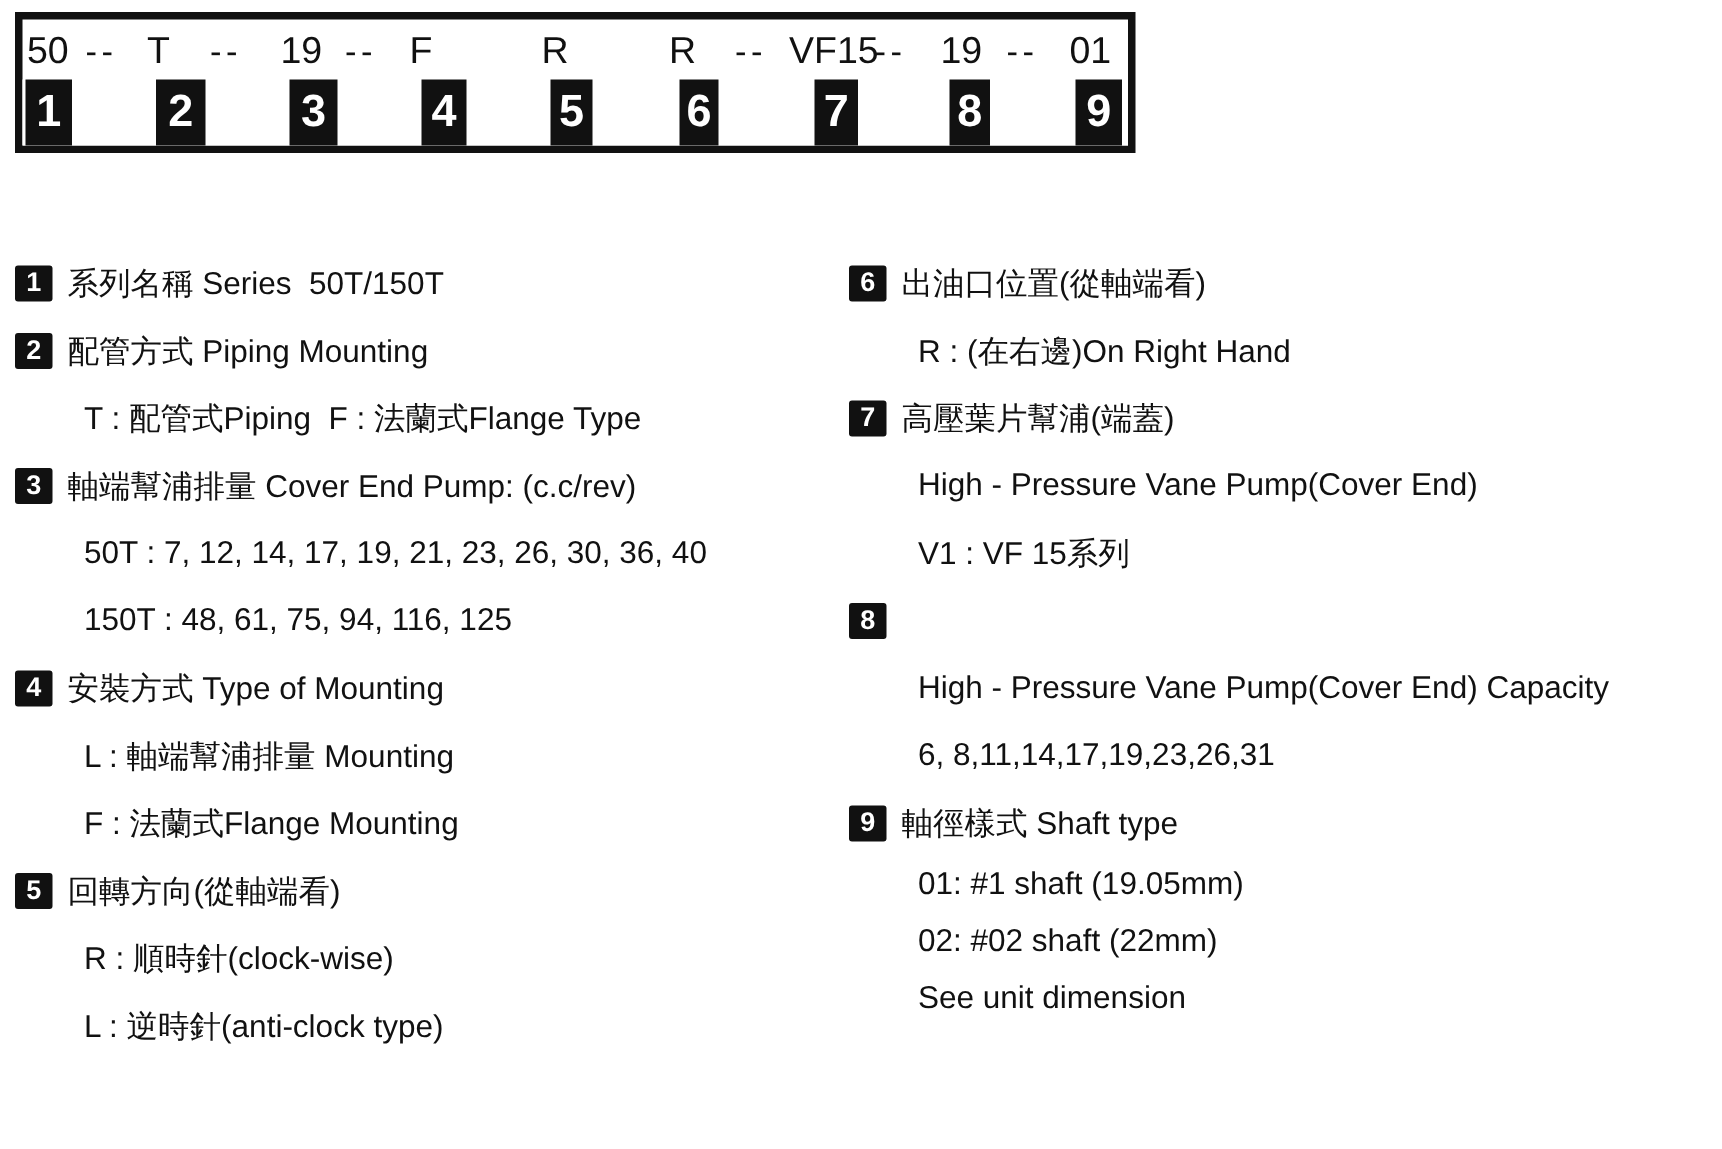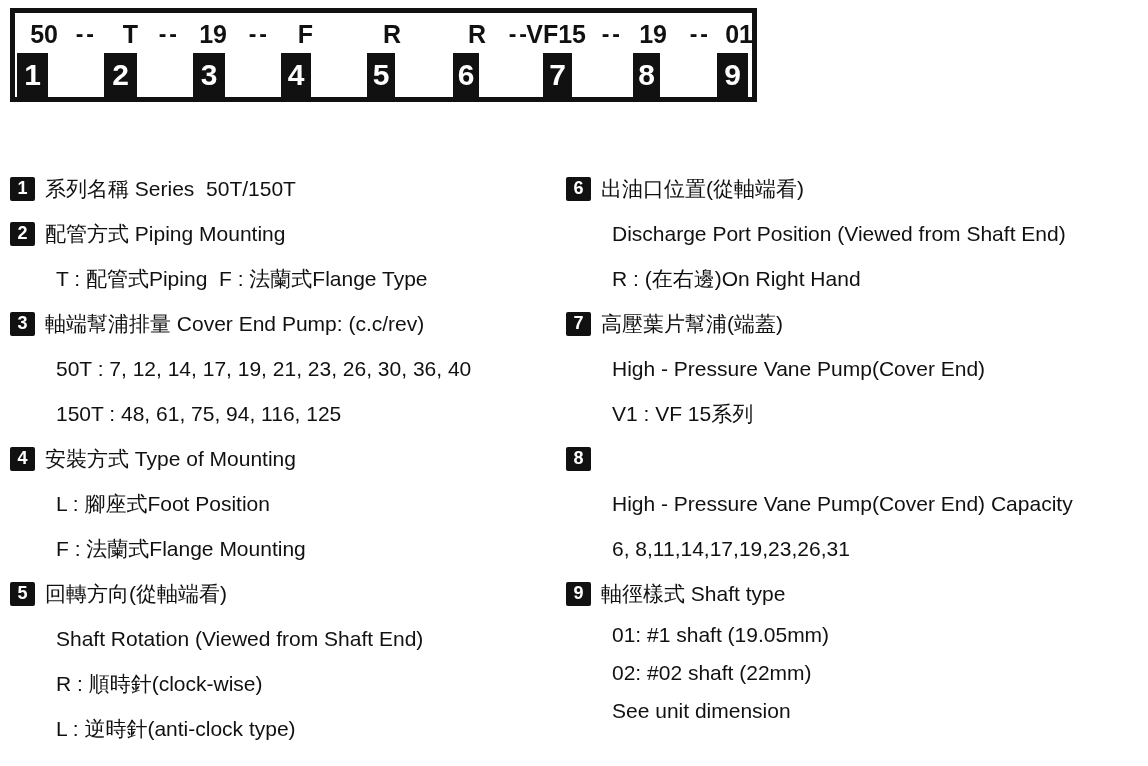--- a/index.html
+++ b/index.html
@@ -15,22 +15,22 @@
     position: absolute;
     left: 10px; top: 8px;
     width: 747px; height: 94px;
     border: 5px solid #111;
     background: #fff;
   }
   .code-row-field, .code-row-sep {
     position: absolute;
     top: 2px; height: 38px;
     line-height: 38px;
-    text-align: right;
-    font-weight: bold;
+    text-align: left;
+    font-weight: normal;
     font-size: 25px;
     white-space: nowrap;
   }
   .code-row-sep { letter-spacing: 3px; font-size: 23px; }
   .band {
     position: absolute;
     left: 0; right: 0; bottom: 0;
     height: 44px;
     background: #ffffff;
   }
@@ -124,37 +124,35 @@
     <div class="line">
       <span class="marker">3</span>
       <span>軸端幫浦排量 Cover End Pump: (c.c/rev)</span>
     </div>
     <div class="line sub">50T : 7, 12, 14, 17, 19, 21, 23, 26, 30, 36, 40</div>
     <div class="line sub">150T : 48, 61, 75, 94, 116, 125</div>
     <div class="line">
       <span class="marker">4</span>
       <span>安裝方式 Type of Mounting</span>
     </div>
-    <div class="line sub">L : 腳座式Foot Position</div>
+    <div class="line sub">L : 軸端幫浦排量 Mounting</div>
     <div class="line sub">F : 法蘭式Flange Mounting</div>
     <div class="line">
       <span class="marker">5</span>
       <span>回轉方向(從軸端看)</span>
     </div>
-    <div class="line sub">Shaft Rotation (Viewed from Shaft End)</div>
     <div class="line sub">R : 順時針(clock-wise)</div>
     <div class="line sub">L : 逆時針(anti-clock type)</div>
   </div>
 
   <div class="col col-right">
     <div class="line">
       <span class="marker">6</span>
       <span>出油口位置(從軸端看)</span>
     </div>
-    <div class="line sub">Discharge Port Position (Viewed from Shaft End)</div>
     <div class="line sub">R : (在右邊)On Right Hand</div>
     <div class="line">
       <span class="marker">7</span>
       <span>高壓葉片幫浦(端蓋)</span>
     </div>
     <div class="line sub">High - Pressure Vane Pump(Cover End)</div>
     <div class="line sub">V1 : VF 15系列</div>
     <div class="line">
       <span class="marker">8</span>
     </div>

